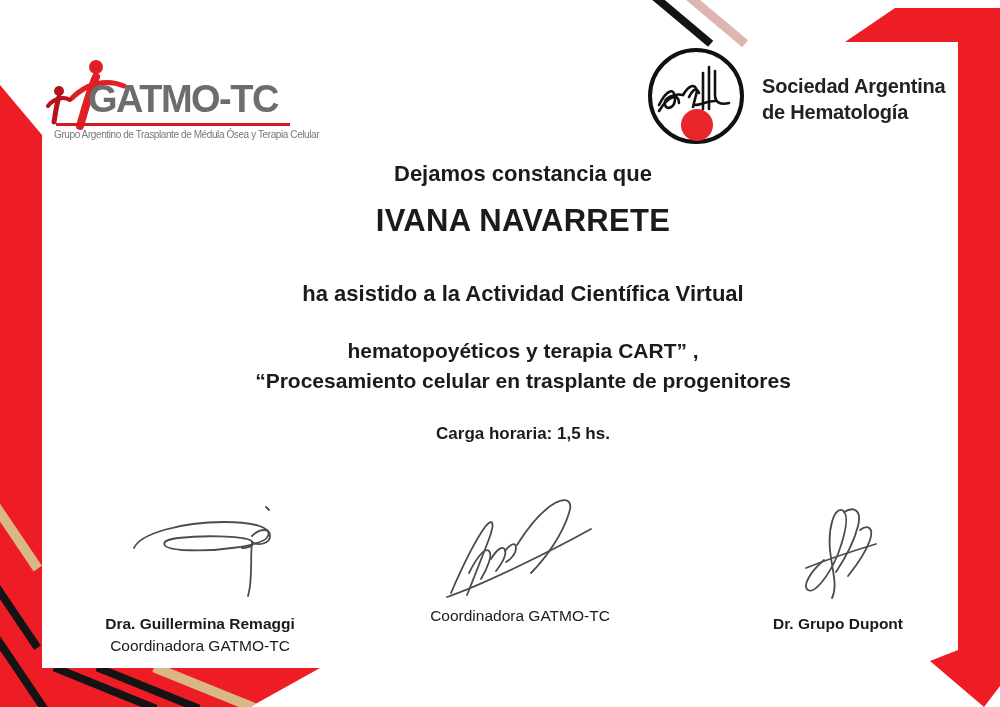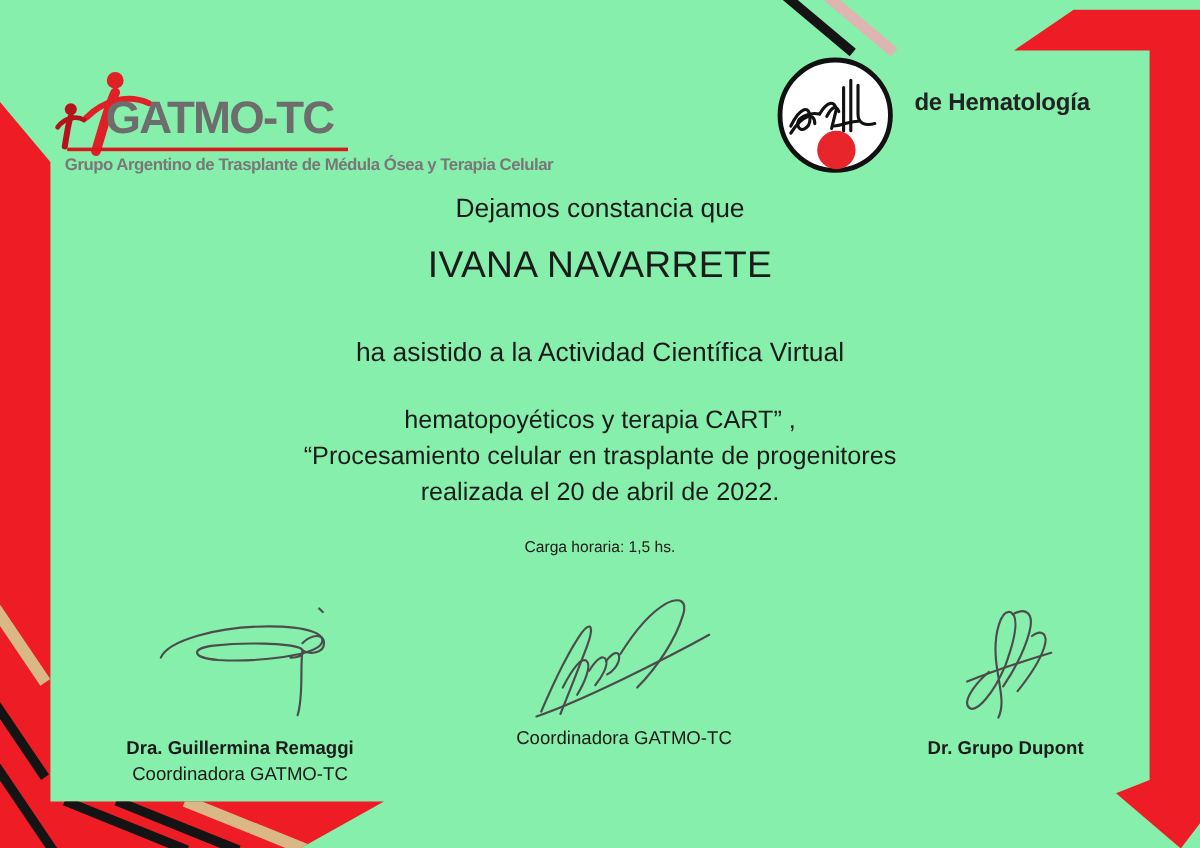--- a/index.html
+++ b/index.html
@@ -1,17 +1,17 @@
 <!DOCTYPE html>
 <html><head>
 <meta charset="utf-8">
 <style>
   html,body{margin:0;padding:0;background:#e9e9e9;}
   .stage{
-    position:relative;width:1000px;height:707px;background:#86efac;
+    position:relative;width:1000px;height:707px;background:#ffffff;
     overflow:hidden;font-family:"Liberation Sans",sans-serif;margin:0 auto;
   }
   
   .decor{position:absolute;inset:0;background:#ee1c24;}
   #decor-left{clip-path:polygon(0px 85px,42px 135px,42px 668px,320px 668px,250px 707px,0px 707px);}
   #decor-right{clip-path:polygon(845px 42px,895px 8px,1000px 8px,1000px 686px,984px 707px,930px 661px,958px 650px,958px 42px);}
   .stripe{position:absolute;}
   .stripe.black{background:#141414;}
   .stripe.tan{background:#d9b787;}
   .stripe.pink{background:#dfb5b1;}
@@ -20,37 +20,37 @@
   .topslant{transform:rotate(-50deg);}
   
   .gatmo{position:absolute;left:46px;top:56px;width:260px;height:92px;}
   .gatmo-figures{position:absolute;left:0;top:2px;}
   .gatmo-word{
     position:absolute;left:42px;top:22px;font-size:38px;font-weight:700;
     color:#6d6d6d;letter-spacing:-1.5px;white-space:nowrap;
   }
   .gatmo-rule{position:absolute;left:10px;top:67px;width:234px;height:3px;background:#d7191f;}
   .gatmo-tagline{
-    position:absolute;left:8px;top:73px;width:250px;font-size:14px;font-weight:700;
+    position:absolute;left:8px;top:73px;width:250px;font-size:10px;font-weight:400;
     color:#787878;letter-spacing:-0.4px;white-space:nowrap;
   }
   
   .sah{position:absolute;left:645px;top:45px;width:330px;height:110px;}
   .sah-emblem{position:absolute;left:0;top:0;}
   .sah-name{
     position:absolute;left:117px;top:28px;font-size:20px;font-weight:700;
     color:#222222;line-height:26px;letter-spacing:-0.2px;white-space:nowrap;
   }
   
-  .ctext{position:absolute;left:42px;width:916px;text-align:center;color:#1b1b1b;font-weight:400;}
+  .ctext{position:absolute;left:42px;width:916px;text-align:center;color:#1b1b1b;font-weight:700;padding-left:23px;}
   #intro{top:161px;font-size:22px;}
   #recipient{top:203px;font-size:31px;letter-spacing:0.3px;}
   #attendance{top:281px;font-size:22px;}
   #activity{top:336px;font-size:21px;line-height:30px;}
-  #duration{top:448px;font-size:13px;}
+  #duration{top:424px;font-size:17px;}
   
   .sig-col{position:absolute;top:487px;width:280px;display:flex;flex-direction:column;align-items:center;}
   #sig1{left:60px;} #sig2{left:380px;} #sig3{left:698px;}
   .sig-scribble{height:118px;display:flex;align-items:flex-end;justify-content:center;}
   .sig-scribble svg path{fill:none;stroke:#4c4c4c;stroke-width:1.8;stroke-linecap:round;}
   .sig-name{font-size:15.5px;font-weight:700;color:#1b1b1b;line-height:22px;margin-top:8px;text-align:right;white-space:nowrap;}
   .sig-role{font-size:15.5px;font-weight:400;color:#1b1b1b;line-height:22px;text-align:center;white-space:nowrap;}
 </style>
 </head>
 <body>
@@ -92,31 +92,31 @@
         <path d="M14,66 C24,50 34,48 34,58"></path>
         <path d="M38,50 C44,40 50,38 52,46 L48,62"></path>
         <path d="M44,52 C48,44 52,42 54,48"></path>
         <path d="M58,64 L58,28"></path>
         <path d="M64,64 L64,22"></path>
         <path d="M70,26 L70,50 C70,58 76,60 84,58"></path>
         <path d="M70,56 C62,56 56,60 50,60"></path>
       </g>
     </svg>
     <div class="sah-name">
+      <div>Sociedad Argentina</div>
       <div>de Hematología</div>
     </div>
   </div>
 
   <div class="ctext" id="intro">Dejamos constancia que</div>
   <div class="ctext" id="attendance">ha asistido a la Actividad Científica Virtual</div>
   <div class="ctext" id="recipient">IVANA NAVARRETE</div>
   <div class="ctext" id="activity">
     <div>hematopoyéticos y terapia CART”  ,</div>
     <div>“Procesamiento celular en trasplante de progenitores</div>
-    <div>realizada el 20 de abril de 2022.</div>
   </div>
   <div class="ctext" id="duration">Carga horaria: 1,5 hs.</div>
 
   <div class="sig-col" id="sig1">
     <div class="sig-scribble">
       <svg width="160" height="105" viewBox="0 0 160 105">
         <path d="M14,48 C20,34 60,22 104,22 C136,22 152,28 148,36 C144,46 96,52 62,50 C38,48 40,40 58,38 C84,35 120,36 130,40 C136,43 132,48 122,48"></path>
         <path d="M132,36 C140,28 150,28 150,36 C150,44 138,46 132,42 C130,58 133,80 128,96"></path>
         <path d="M146,7 l3,3"></path>
       </svg>

